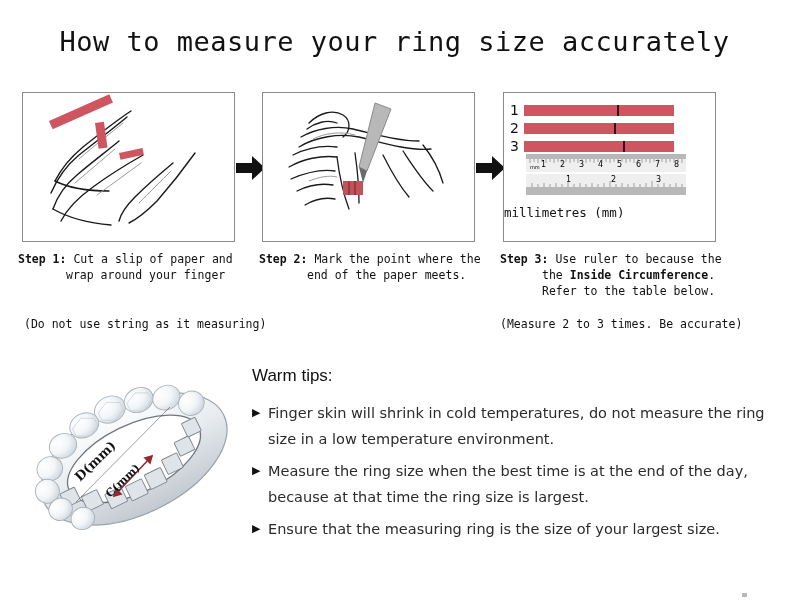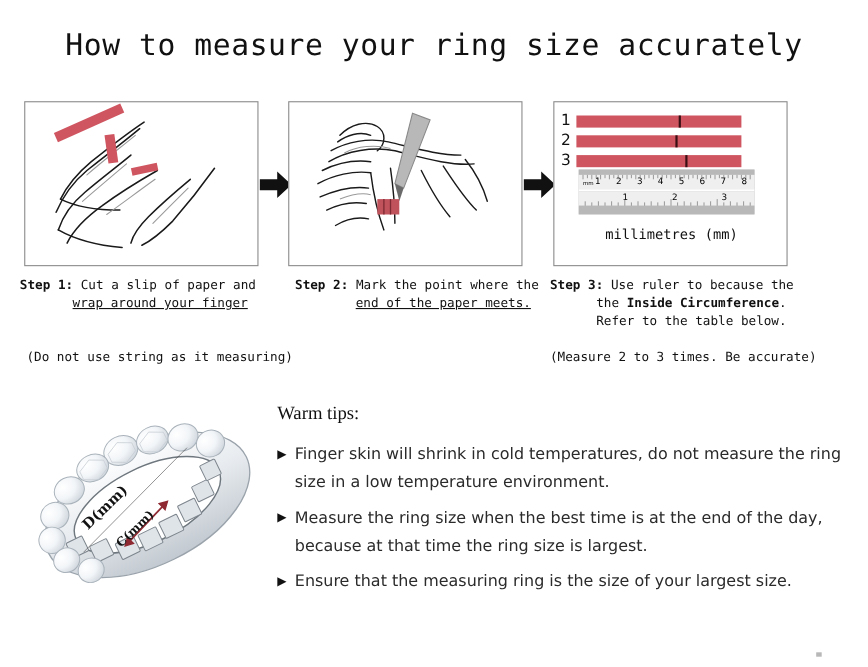--- a/index.html
+++ b/index.html
@@ -37,24 +37,24 @@
   #arrow1{left:236px;}
   #arrow2{left:476px;}
 
   
   .caption{
     position:absolute;
     font-family:"DejaVu Sans Mono",monospace;
     font-size:11.5px;color:#111;line-height:16px;
   }
   #cap1{left:18px;top:251px;width:240px;}
-  #cap2{left:259px;top:251px;width:240px;text-align:center;}
+  #cap2{left:259px;top:251px;width:240px;}
   #cap3{left:500px;top:251px;width:250px;}
   .caption .stepname{font-weight:bold;}
-  .caption .ind{display:block;padding-left:48px;text-decoration:underline;}
+  .caption .ind{display:block;padding-left:48px;}
   .caption .ind2{display:block;padding-left:42px;}
   .bold-inline{font-weight:bold;}
 
   .note{
     position:absolute;
     font-family:"DejaVu Sans Mono",monospace;
     font-size:11.5px;color:#111;
   }
   #note1{left:24px;top:317px;}
   #note3{left:500px;top:317px;}
@@ -79,31 +79,31 @@
   .r-top{top:0;height:5px;background:#b8b8b8;}
   .r-cm{top:5px;height:13px;background:#efefef;}
   .r-sep{top:18px;height:2px;background:#ffffff;}
   .r-in{top:20px;height:13px;background:#efefef;}
   .r-bot{top:33px;height:8px;background:#b8b8b8;}
   .rnum{
     position:absolute;font-family:"DejaVu Sans",sans-serif;
     font-size:8px;color:#000;line-height:10px;
   }
   .mmlabel{
-    position:absolute;left:0;top:112px;width:213px;text-align:center;
+    position:absolute;left:0;top:112px;width:213px;
     font-family:"DejaVu Sans Mono",monospace;font-size:12.5px;color:#111;
   }
 
   
   .ringwrap{position:absolute;left:18px;top:352px;width:232px;height:215px;}
 
   
   .tips-head{
     position:absolute;left:252px;top:366px;
-    font-family:Liberation Serif, serif;
+    font-family:Liberation Sans, sans-serif;
     font-size:17px;color:#111;
   }
   .tips-list{position:absolute;left:252px;top:400px;width:520px;}
   .tip{
     display:flex;align-items:flex-start;margin-bottom:6px;
   }
   .tip .bullet{
     flex:0 0 auto;width:16px;color:#111;font-size:11px;line-height:26px;
   }
   .tip .tiptext{

